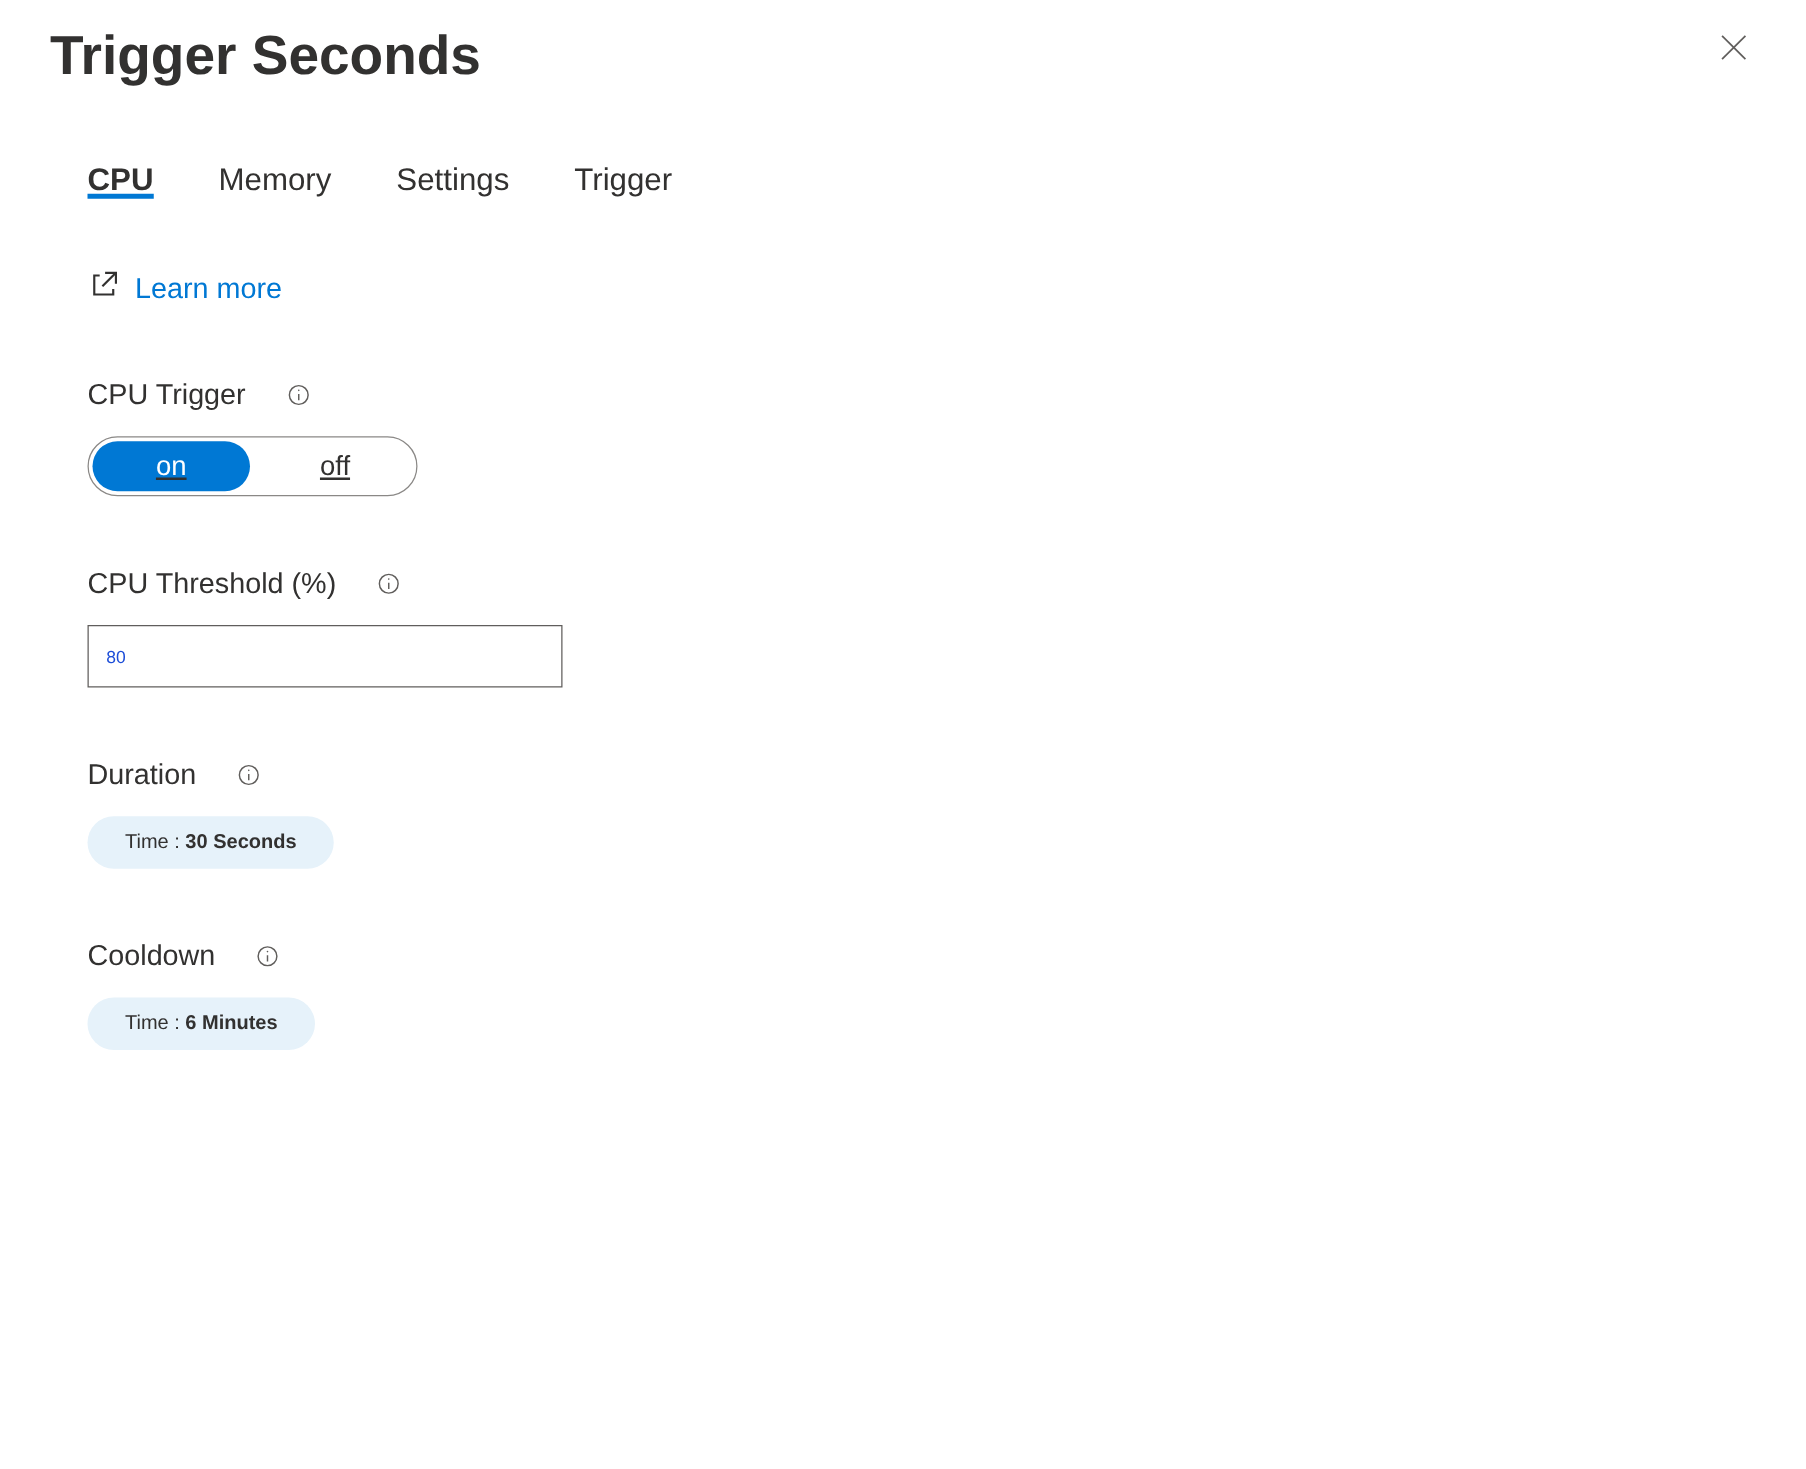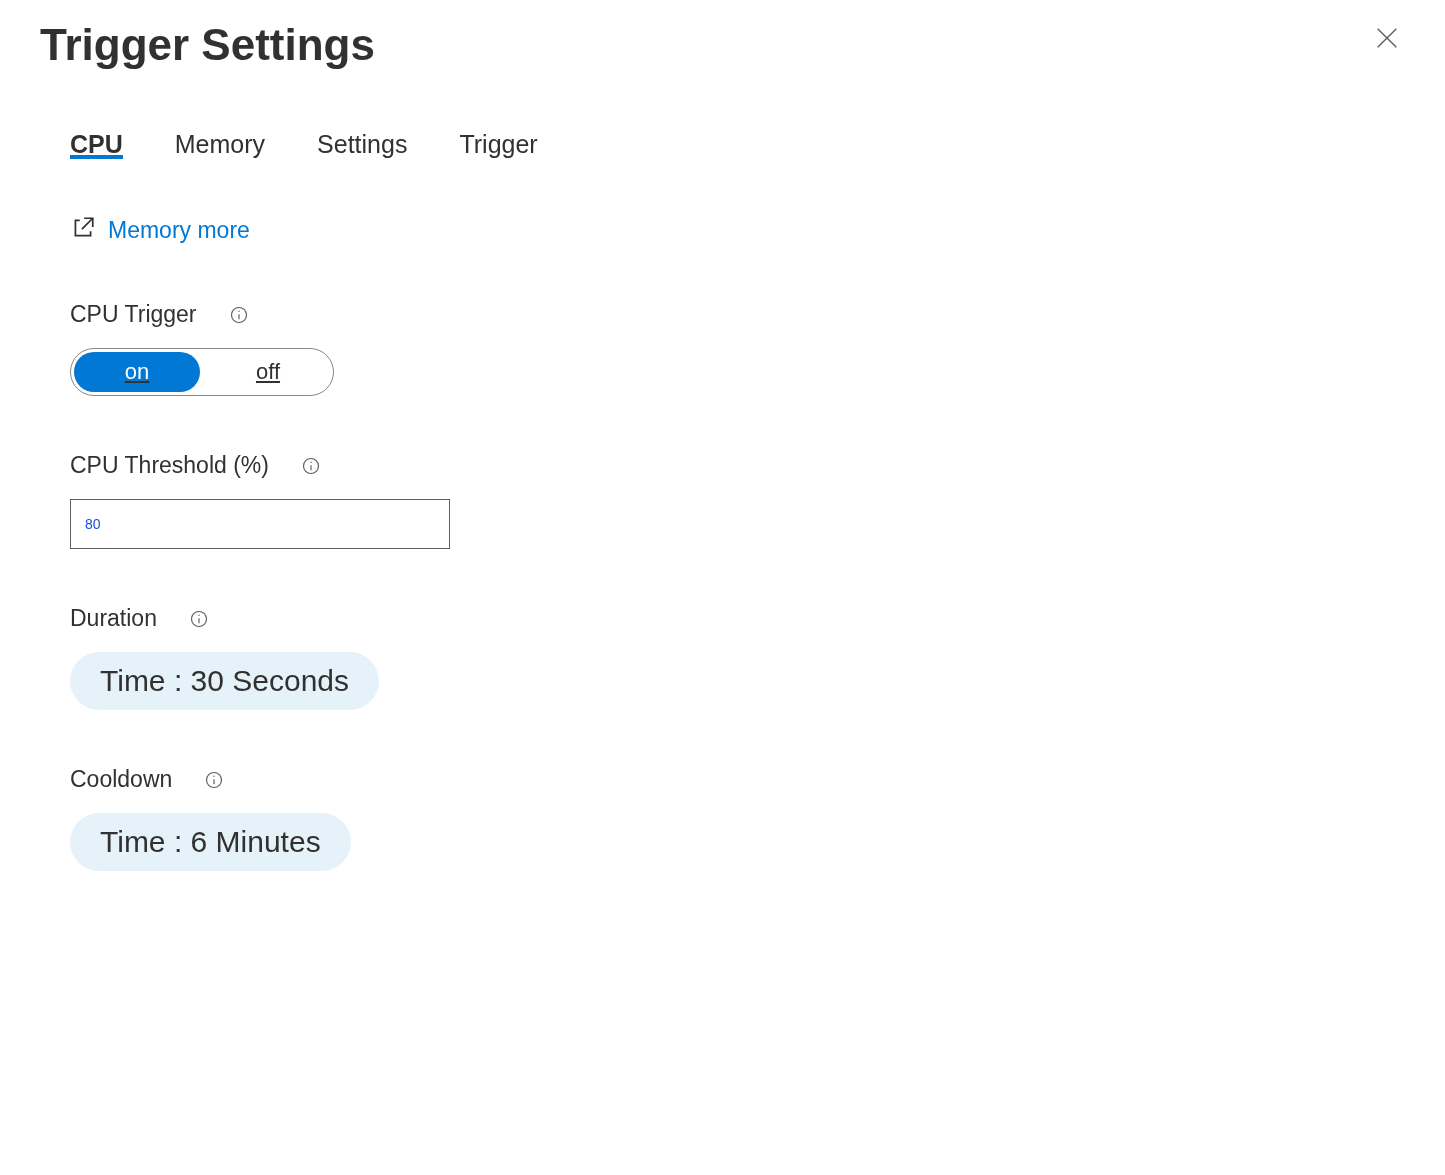--- a/index.html
+++ b/index.html
@@ -151,38 +151,38 @@
       padding: 0 14px;
       color: #1d4ed8;
       font-family: inherit;
     }
     .pill {
       display: inline-flex;
       align-items: center;
       background: #e6f2fa;
       border-radius: 30px;
       padding: 12px 30px;
-      font-size: 30px;
+      font-size: 16px;
       color: #323130;
       cursor: pointer;
     }
     .pill-prefix {
       white-space: pre;
     }
     .pill-value {
-      font-weight: 400;
+      font-weight: 700;
     }
   </style>
 </head>
 <body>
 
 <div class="panel">
 
   <div class="header">
-    <h1 class="page-title">Trigger Settings</h1>
+    <h1 class="page-title">Trigger Seconds</h1>
     <div class="close-btn">
       <svg viewBox="0 0 24 24" fill="none">
         <line x1="4" y1="4" x2="20" y2="20"></line>
         <line x1="20" y1="4" x2="4" y2="20"></line>
       </svg>
     </div>
   </div>
 
   <div class="content">
 
@@ -194,21 +194,21 @@
     </div>
 
     <div class="learn-link">
       <span class="external-icon">
         <svg viewBox="0 0 24 24">
           <path d="M9 5 H5 a0 0 0 0 0 0 0 V19 a0 0 0 0 0 0 0 H19 V15"></path>
           <path d="M13 3 H21 V11"></path>
           <line x1="21" y1="3" x2="11" y2="13"></line>
         </svg>
       </span>
-      <span class="link-text">Memory more</span>
+      <span class="link-text">Learn more</span>
     </div>
 
     <div class="field-group">
       <div class="field-label-row">
         <span class="field-label">CPU Trigger</span>
         <span class="info-icon">
           <svg viewBox="0 0 24 24" fill="none" stroke="#605e5c" stroke-width="1.4">
             <circle cx="12" cy="12" r="9"></circle>
             <line x1="12" y1="11" x2="12" y2="17"></line>
             <circle cx="12" cy="7.5" r="0.8" fill="#605e5c" stroke="none"></circle>

